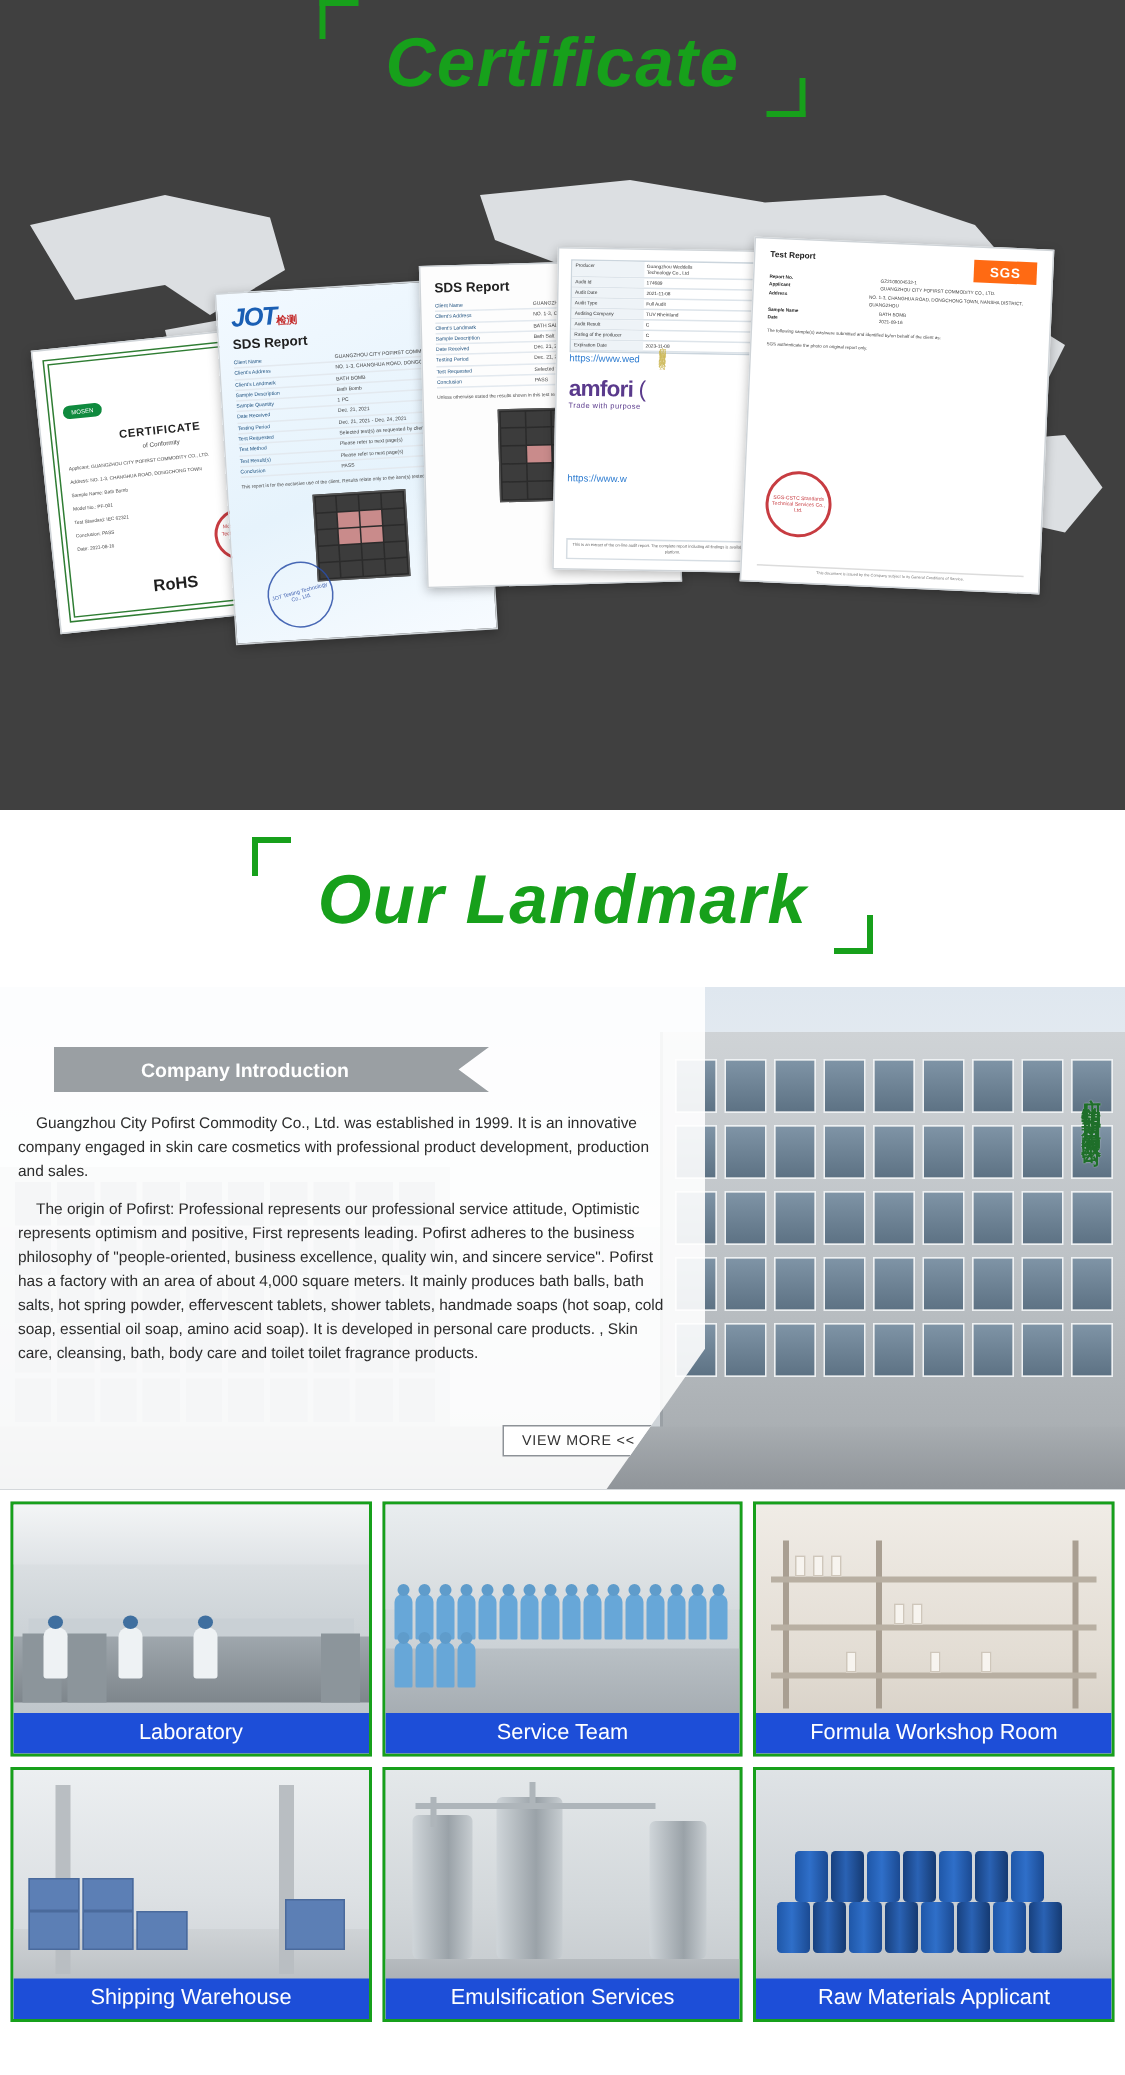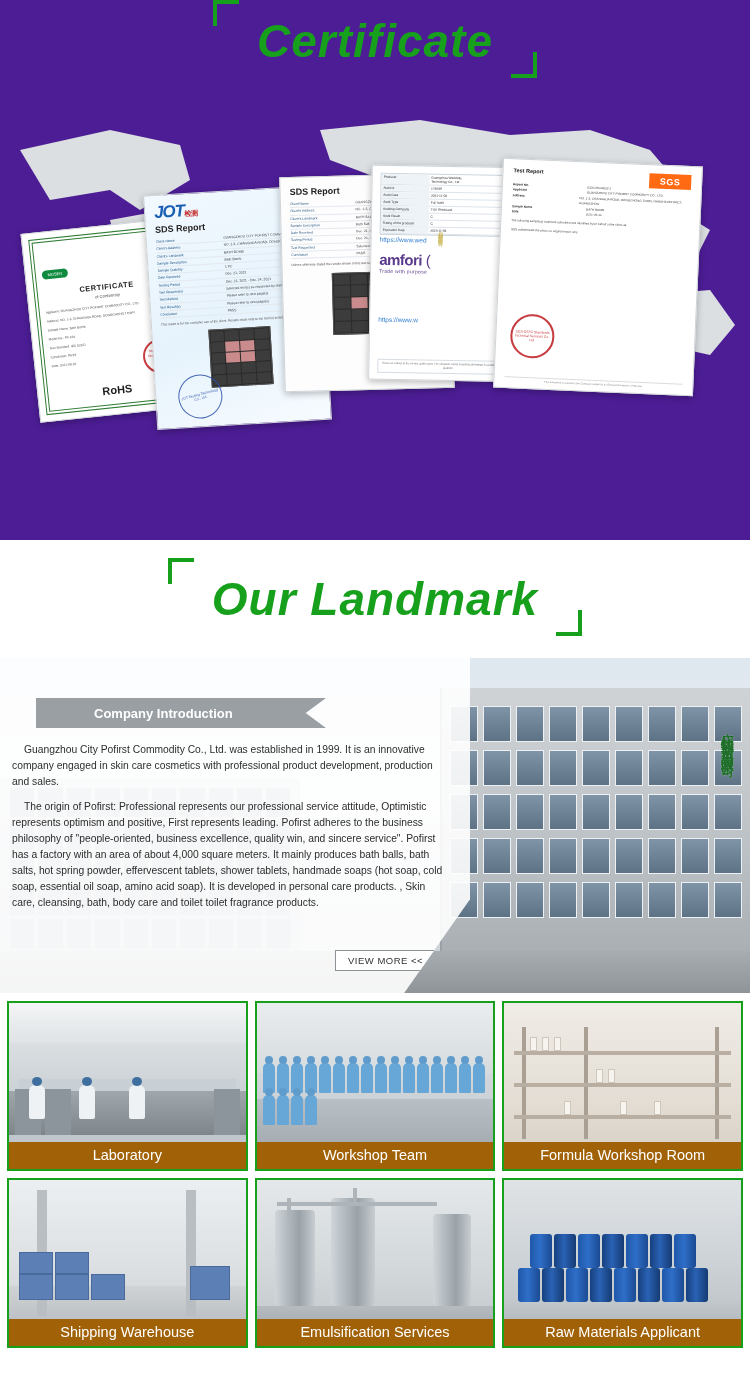--- a/index.html
+++ b/index.html
@@ -40,21 +40,21 @@
     border-style: solid;
     border-width: 0;
   }
   .corner.tl { top: 0; left: 0; border-top-width: 4px; border-left-width: 4px; }
   .corner.br { bottom: 0; right: 0; border-bottom-width: 4px; border-right-width: 4px; }
 
   
   #certificate-section {
     position: relative;
     height: 540px;
-    background: #4c1d95;
+    background: #404040;
     overflow: hidden;
   }
   .map-bg {
     position: absolute;
     inset: 0;
     overflow: hidden;
   }
   .map-bg svg { position: absolute; top: 90px; left: -10px; opacity: 1; }
 
   .cert-stack {
@@ -362,21 +362,21 @@
   .tile {
     position: relative;
     height: 170px;
     border: 2px solid #17a01b;
     overflow: hidden;
     background: #c9cfd4;
   }
   .tile .cap {
     position: absolute;
     left: 0; right: 0; bottom: 0;
-    background: #a16207;
+    background: #1d4ed8;
     color: #fff;
     font-size: 14.5px;
     text-align: center;
     padding: 5px 2px 6px 2px;
     white-space: nowrap;
   }
   .tile .img { position: absolute; inset: 0; }
 
   
   .sc-lab { background: linear-gradient(180deg,#e7eaec 0%,#cfd5d9 45%,#b9c0c5 100%); }
@@ -870,21 +870,21 @@
           <i></i>
           <i></i>
           <i></i>
           <i></i>
           <i></i>
           <i></i>
           <i></i>
           <i></i>
       </div>
     </div>
-    <div class="cap">Workshop Team</div>
+    <div class="cap">Service Team</div>
   </div>
 
   <div class="tile">
     <div class="img sc-store">
       <div class="rack" style="left:18px"></div>
       <div class="rack" style="left:80px"></div>
       <div class="rack" style="right:22px"></div>
       <div class="shelf" style="top:48px"></div>
       <div class="shelf" style="top:80px"></div>
       <div class="shelf" style="top:112px"></div>

